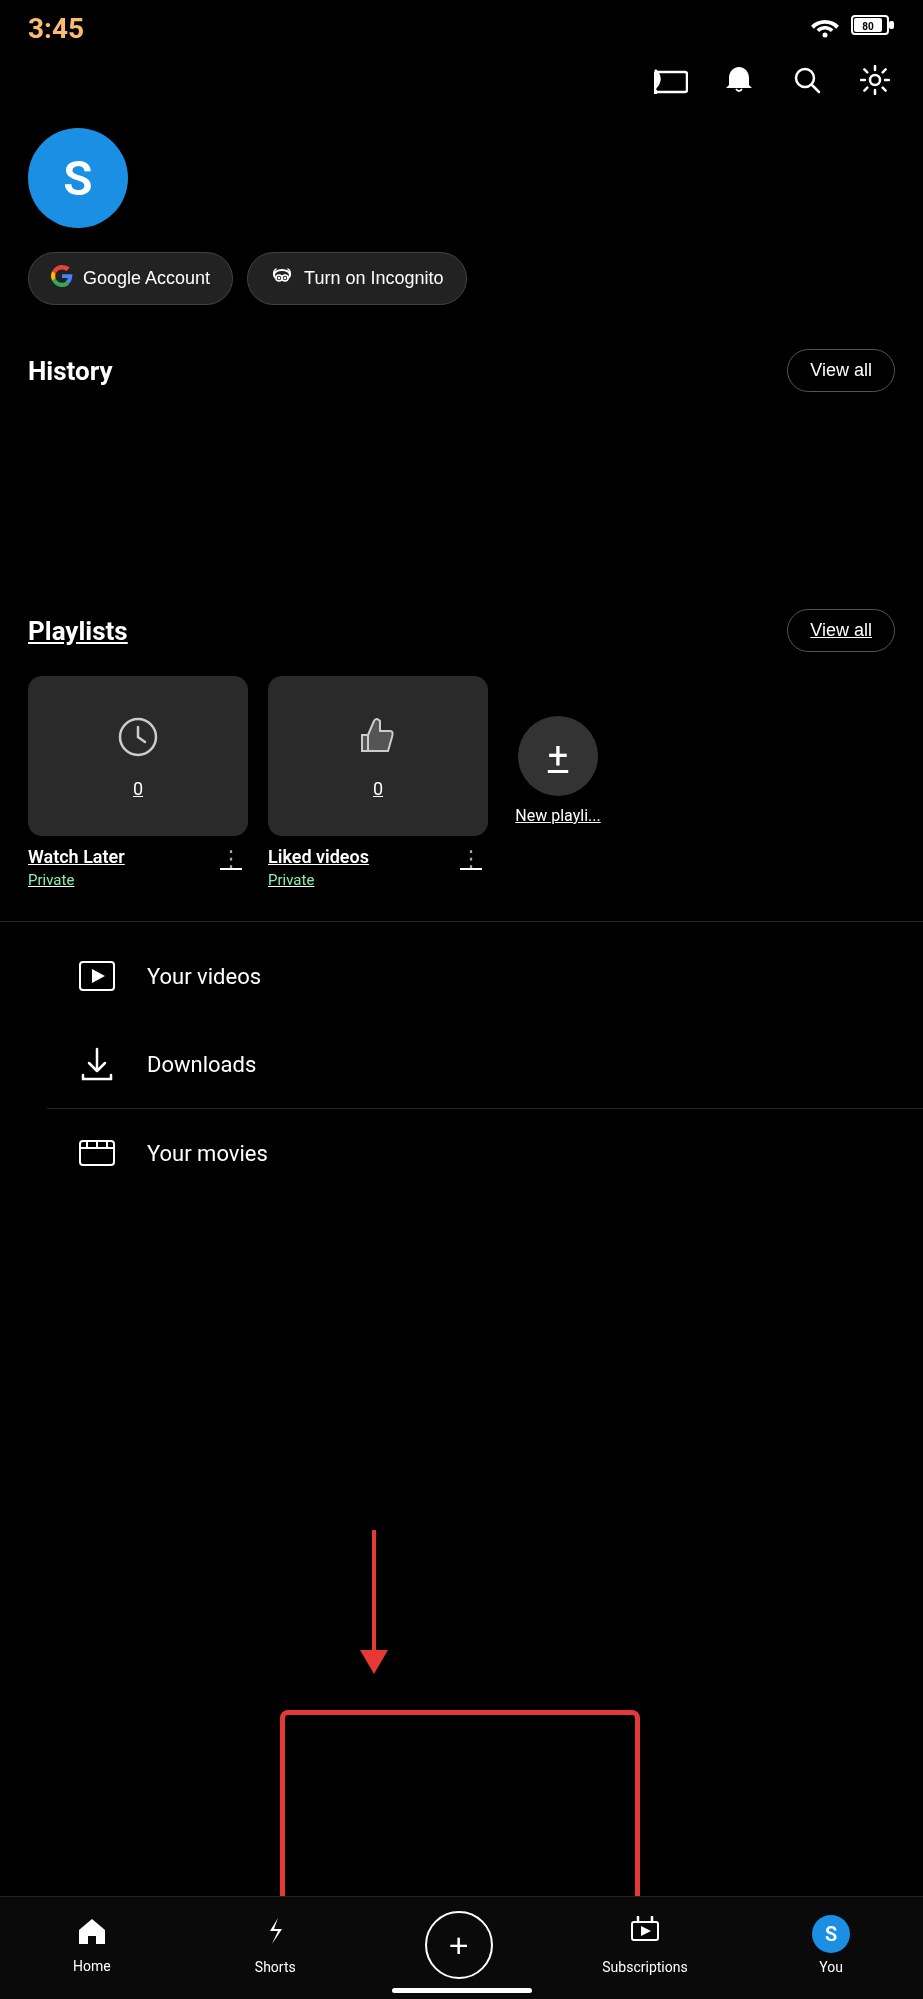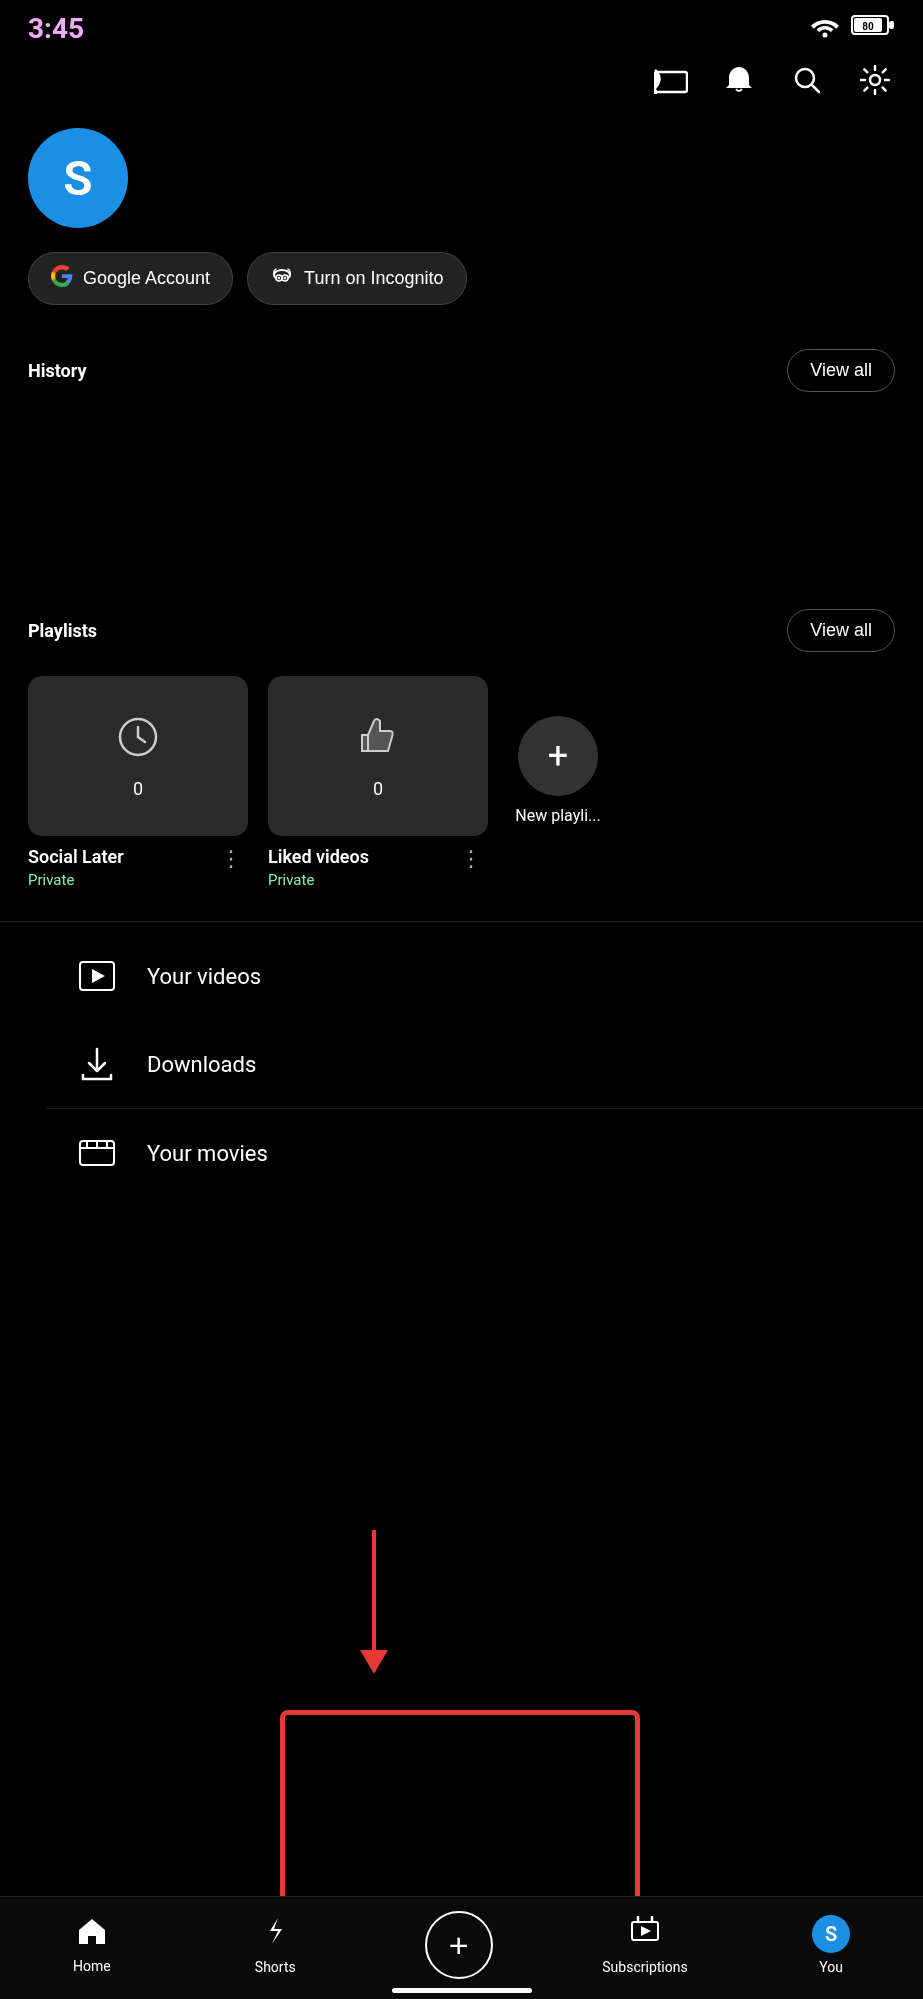--- a/index.html
+++ b/index.html
@@ -18,21 +18,21 @@
     .status-bar {
       display: flex;
       justify-content: space-between;
       align-items: center;
       padding: 12px 28px 8px 28px;
       height: 52px;
     }
     .status-time {
       font-size: 28px;
       font-weight: 700;
-      color: #f0abfc;
+      color: #fdba74;
     }
     .status-icons {
       display: flex;
       align-items: flex-start;
       gap: 10px;
     }
 
     
     .top-action-bar {
       display: flex;
@@ -111,42 +111,42 @@
     .account-btn-icon { font-size: 20px; }
 
     
     .section-header {
       display: flex;
       justify-content: space-between;
       align-items: center;
       padding: 16px 28px 12px 28px;
     }
     .section-title {
-      font-size: 18px;
+      font-size: 26px;
       font-weight: 700;
       color: #fff;
     }
     .view-all-btn {
       background: transparent;
       border: 1.5px solid #555;
       border-radius: 50px;
       color: #fff;
       font-size: 18px;
       padding: 10px 22px;
       cursor: pointer;
     }
 
     
     .history-section {
       min-height: 260px;
       padding-bottom: 20px;
     }
 
     
-    .playlists-section { padding-bottom: 20px; }
+    .playlists-section { padding-bottom: 20px; text-decoration: underline; }
     .playlists-scroll {
       display: flex;
       padding: 12px 28px;
       gap: 20px;
       overflow-x: auto;
       scrollbar-width: none;
     }
     .playlists-scroll::-webkit-scrollbar { display: none; }
     .playlist-card {
       width: 220px;
@@ -431,21 +431,21 @@
         <span class="playlist-thumb-icon">
           <svg width="48" height="48" viewBox="0 0 48 48" fill="none">
             <circle cx="24" cy="24" r="18" stroke="#ccc" stroke-width="2.5"></circle>
             <path d="M24 14 L24 24 L31 29" stroke="#ccc" stroke-width="2.5" stroke-linecap="round"></path>
           </svg>
         </span>
         <span class="playlist-count">0</span>
       </div>
       <div class="playlist-card-info">
         <div class="playlist-card-text">
-          <span class="playlist-card-name">Social Later</span>
+          <span class="playlist-card-name">Watch Later</span>
           <span class="playlist-card-privacy">Private</span>
         </div>
         <button class="playlist-more-btn">⋮</button>
       </div>
     </div>
 
     <div class="playlist-card">
       <div class="playlist-thumbnail">
         <span class="playlist-thumb-icon">
           <svg width="48" height="48" viewBox="0 0 48 48" fill="none">

